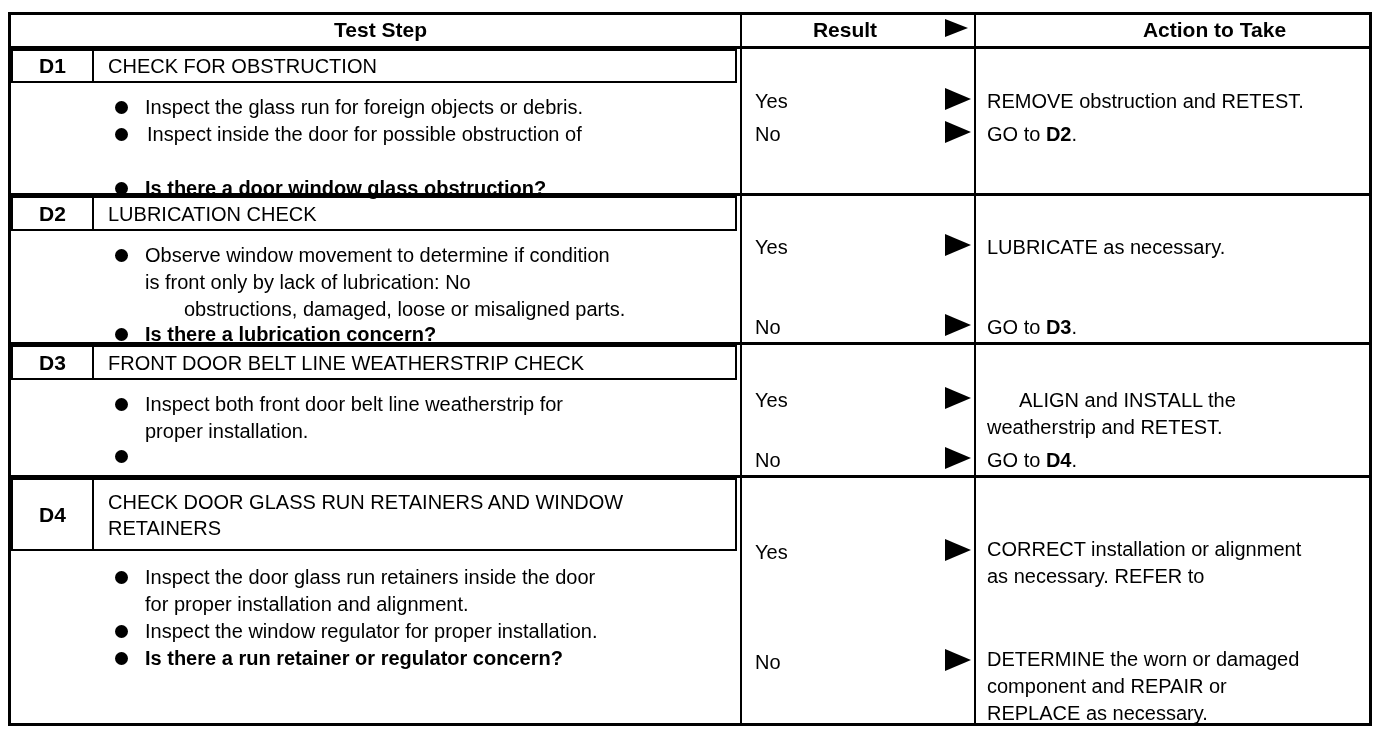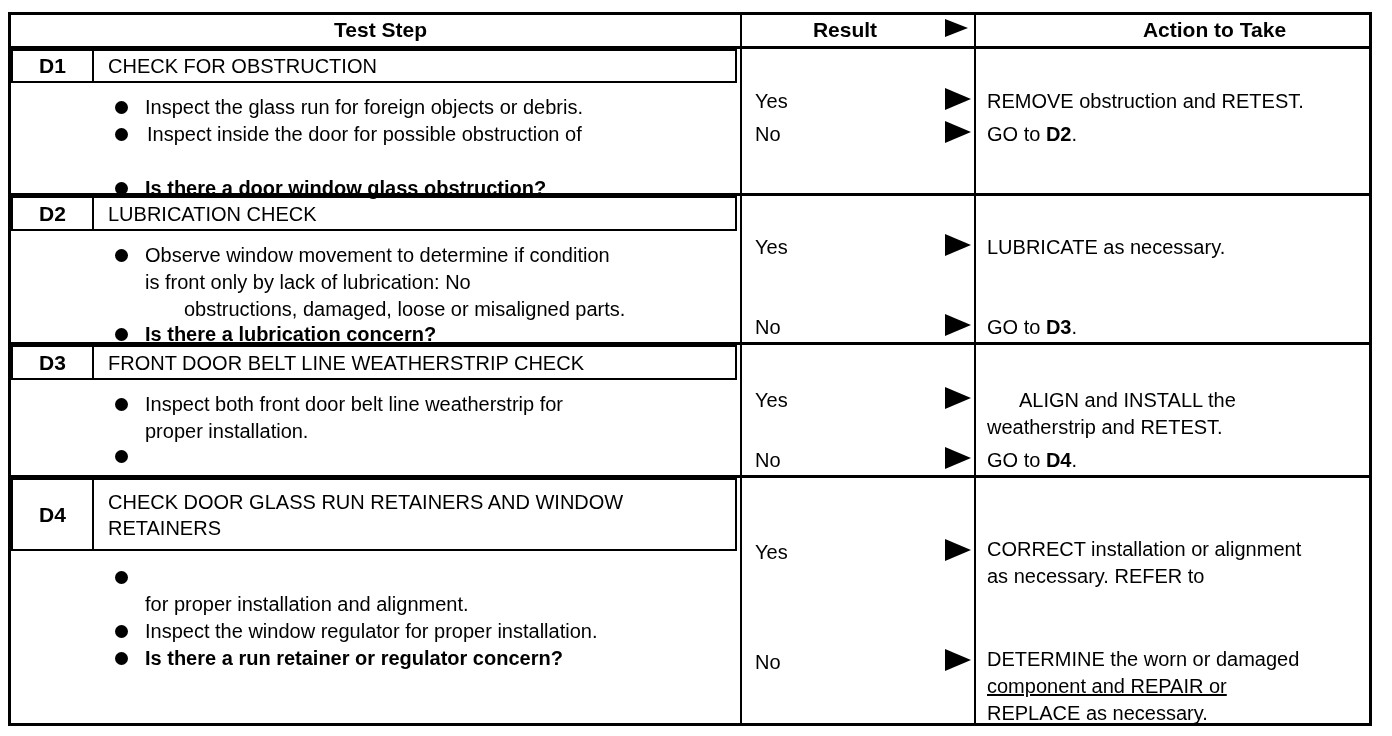--- a/index.html
+++ b/index.html
@@ -136,29 +136,30 @@
       </div>
       <div class="block" style="top: 460px; height: 251px;">
         <div class="titlebox" style="height: 73px;">
           <div class="stepid">D4</div>
           <div class="steptitle">
             <div>CHECK DOOR GLASS RUN RETAINERS AND WINDOW</div>
             <div>RETAINERS</div>
           </div>
         </div>
         <div class="dot" style="left: 104px; top: 96px;"></div>
+        <div class="bline" style="left: 134px; top: 91px;">Inspect the door glass run retainers inside the door</div>
         <div class="bline" style="left: 134px; top: 118px;">for proper installation and alignment.</div>
         <div class="dot" style="left: 104px; top: 150px;"></div>
         <div class="bline" style="left: 134px; top: 145px;">Inspect the window regulator for proper installation.</div>
         <div class="dot" style="left: 104px; top: 177px;"></div>
         <div class="bline bold" style="left: 134px; top: 172px;">Is there a run retainer or regulator concern?</div>
         <div class="rlabel" style="left: 744px; top: 66px;">Yes</div>
         <div class="tri" style="left: 934px; top: 64px;"></div>
         <div class="aline" style="left: 976px; top: 63px;"><span>CORRECT installation or alignment</span></div>
         <div class="aline" style="left: 976px; top: 90px;"><span>as necessary. REFER to</span></div>
         <div class="rlabel" style="left: 744px; top: 176px;">No</div>
         <div class="tri" style="left: 934px; top: 174px;"></div>
         <div class="aline" style="left: 976px; top: 173px;"><span>DETERMINE the worn or damaged</span></div>
-        <div class="aline" style="left: 976px; top: 200px; text-decoration: underline;"><span>component and REPAIR or</span></div>
+        <div class="aline" style="left: 976px; top: 200px;"><span>component and REPAIR or</span></div>
         <div class="aline" style="left: 976px; top: 227px;"><span>REPLACE as necessary.</span></div>
       </div>
     </div>
 </div>
 
 </body></html>

